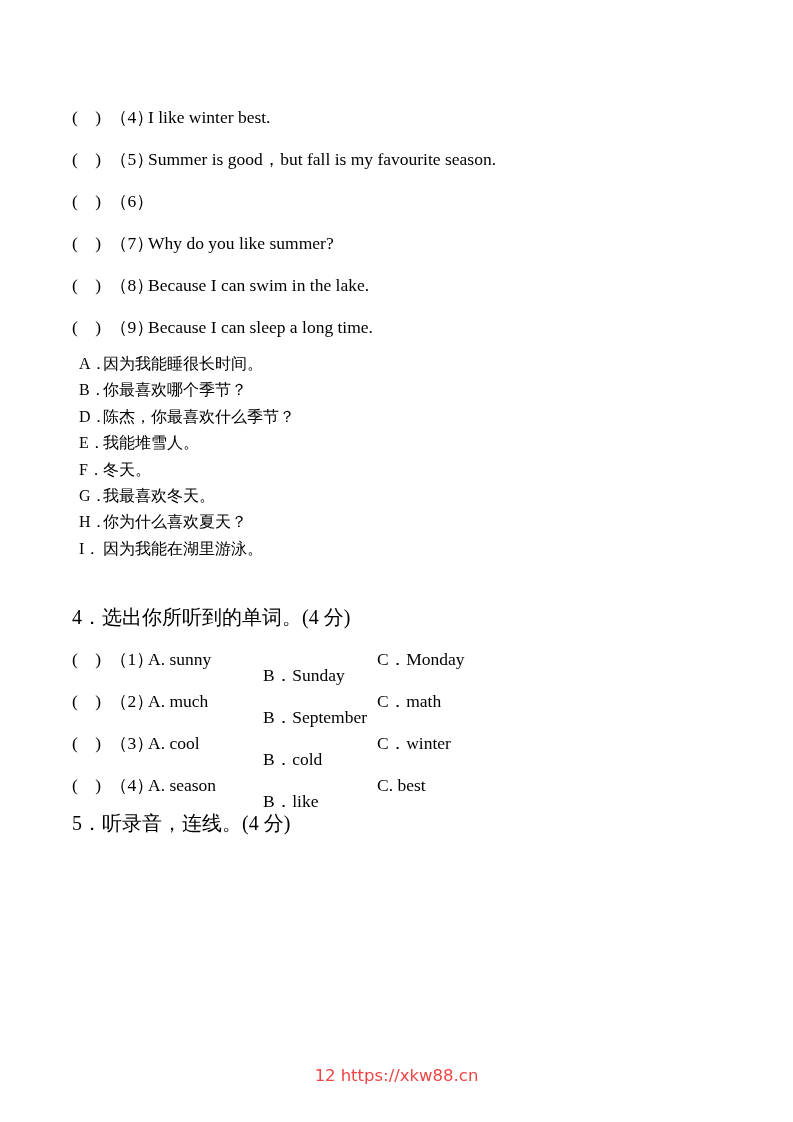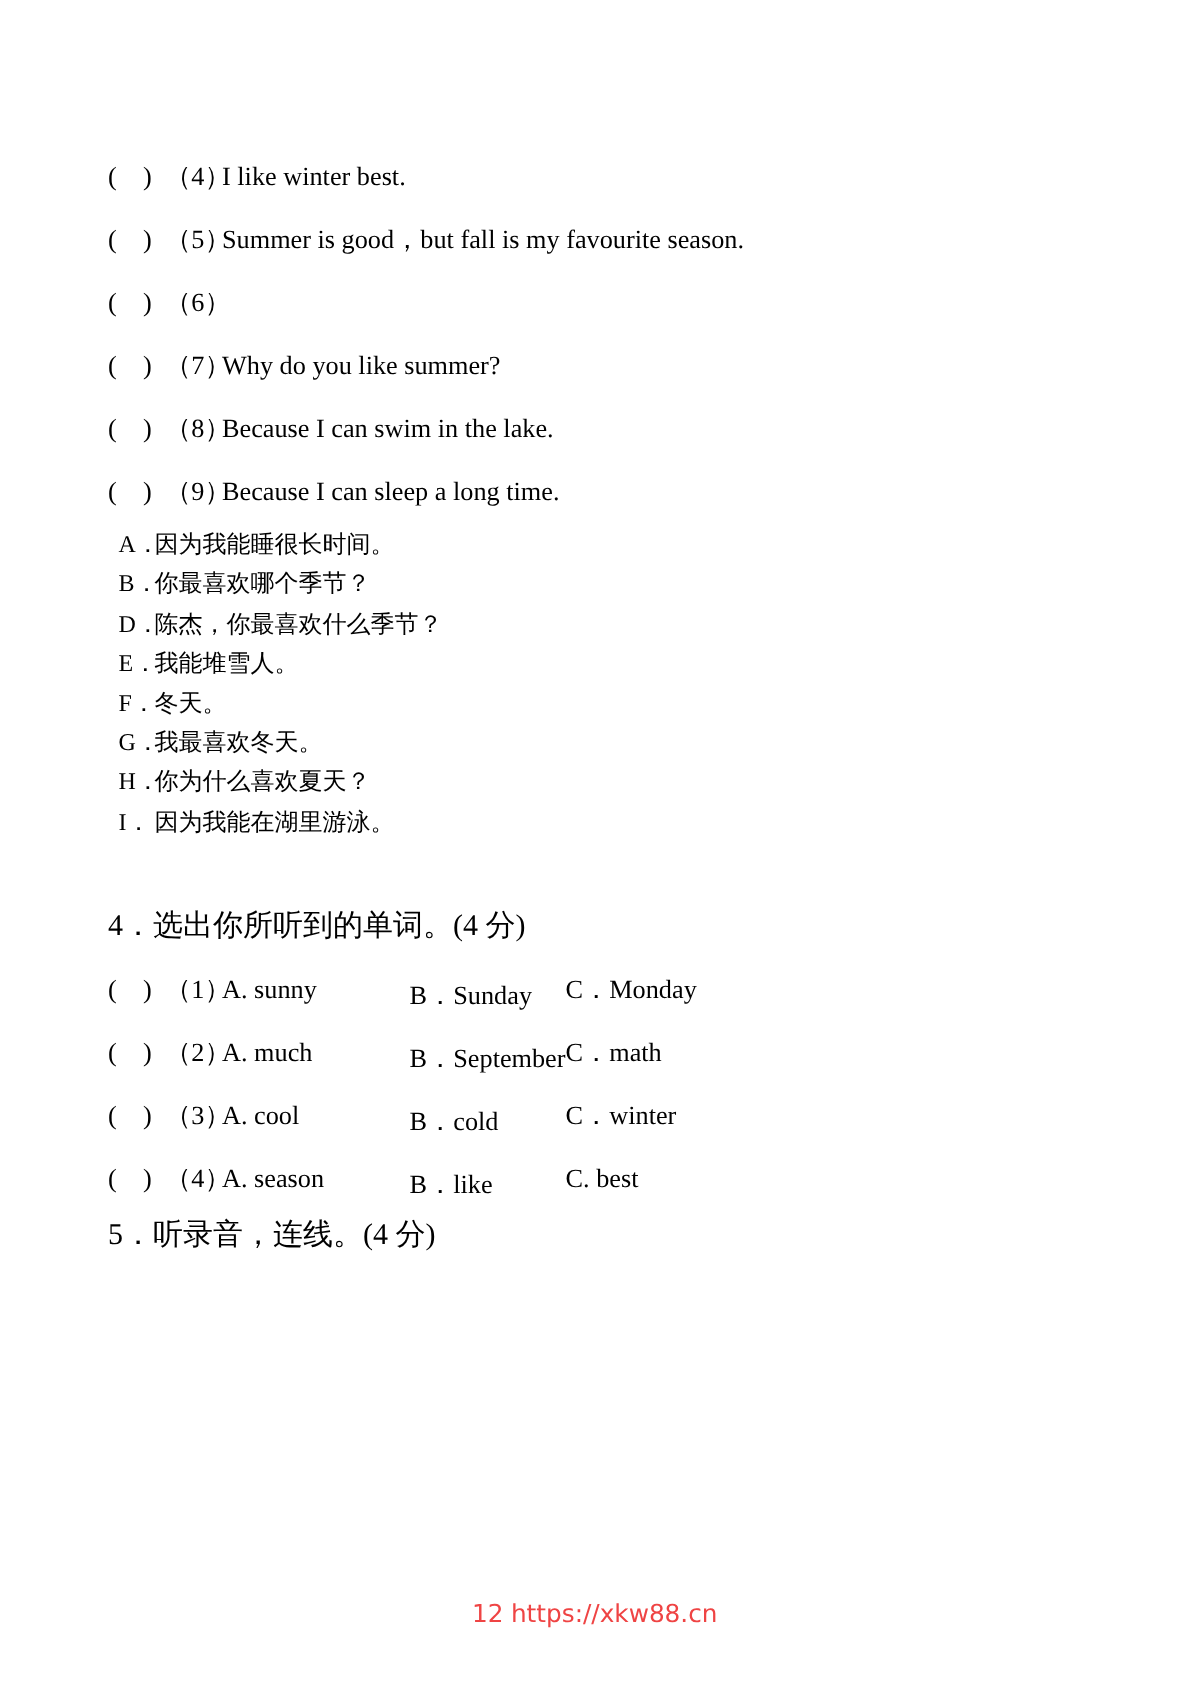--- a/index.html
+++ b/index.html
@@ -62,21 +62,21 @@
   .qrow {
     position: relative;
     height: 42px;
     line-height: 42px;
     font-size: 17.5px;
     white-space: nowrap;
   }
   .qrow .blank { position: absolute; left: 0;     top: 0; }
   .qrow .num   { position: absolute; left: 38px;  top: 0; }
   .qrow .opt-a { position: absolute; left: 76px;  top: 0; }
-  .qrow .opt-b { position: absolute; left: 191px; top: 4px; margin-left: 10px; }
+  .qrow .opt-b { position: absolute; left: 191px; top: 16px; }
   .qrow .opt-c { position: absolute; left: 305px; top: 0; }
 
   
   .sec5 {
     position: absolute;
     top: 802px;
     left: 72px;
     width: 650px;
   }
 

